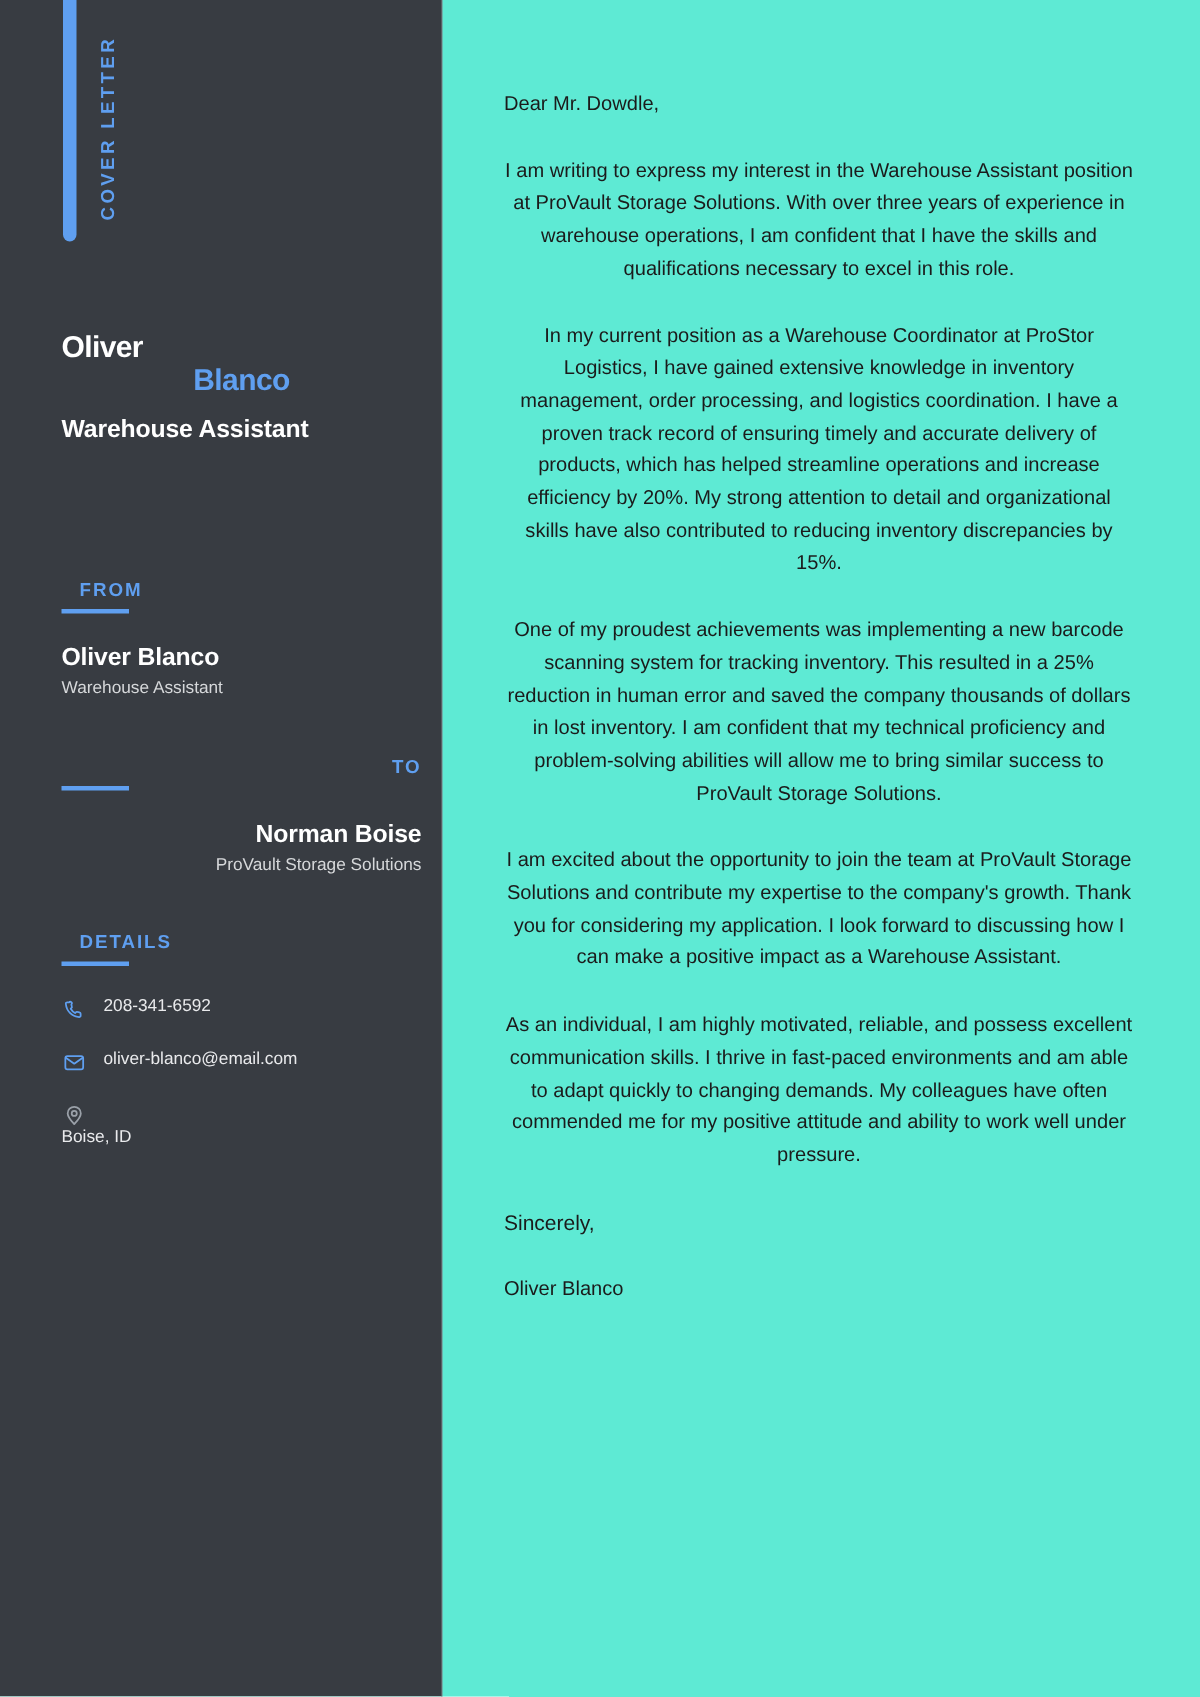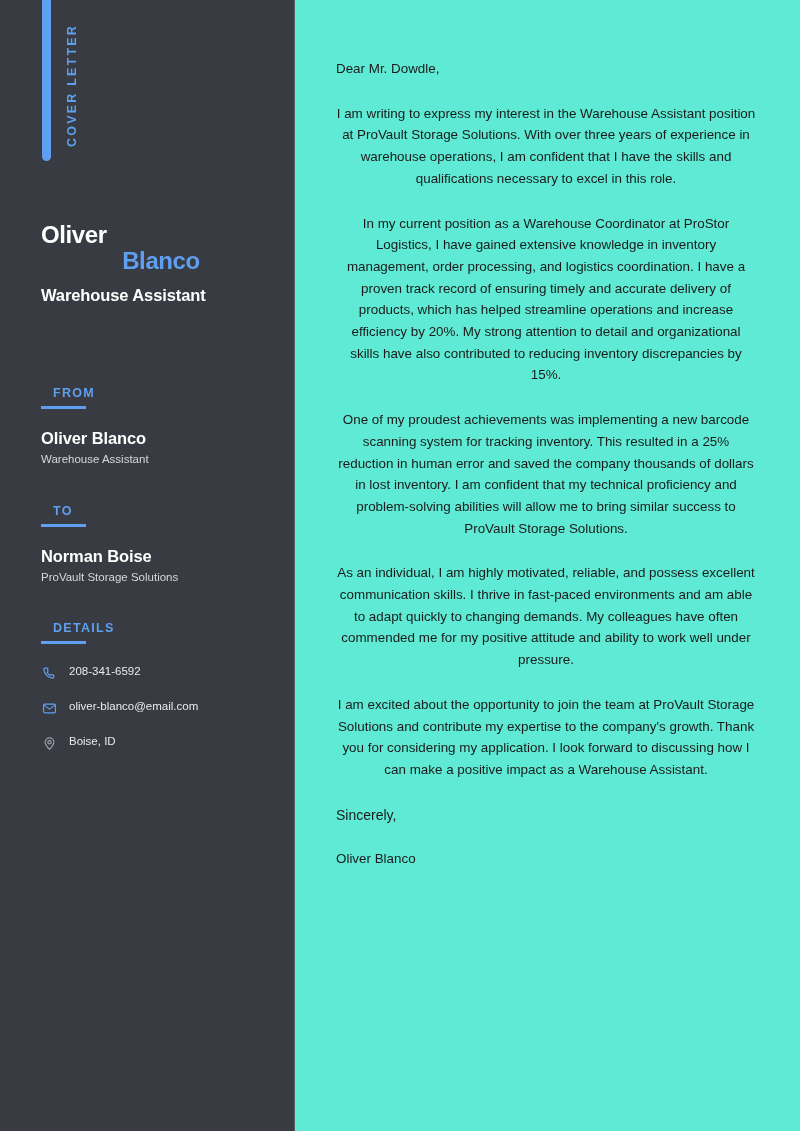--- a/index.html
+++ b/index.html
@@ -59,42 +59,42 @@
     line-height: 1;
   }
 
   .name-block {
     position: absolute;
     left: 41px;
     top: 222px;
     width: 240px;
   }
   .name-first, .name-last {
-    font-size: 24px;
+    font-size: 20px;
     font-weight: bold;
     line-height: 1.08;
     letter-spacing: -0.4px;
   }
   .name-first { color: #ffffff; }
   .name-last { color: #5f9ff0; text-align: center; }
   .job-title {
     margin-top: 12px;
     color: #ffffff;
     font-size: 16.5px;
     font-weight: bold;
     letter-spacing: -0.1px;
   }
 
   .section {
     position: absolute;
     left: 41px;
     width: 240px;
   }
   .section-from    { top: 386px; }
-  .section-to      { top: 504px; }
+  .section-to      { top: 504px; text-align: right; }
   .section-details { top: 621px; }
 
   .section-heading {
     color: #5f9ff0;
     font-size: 12.5px;
     font-weight: bold;
     letter-spacing: 1.3px;
     margin: 0;
     padding-left: 12px;
   }
@@ -123,21 +123,21 @@
   }
 
   .contact-list {
     margin-top: 21px;
   }
   .contact-row {
     display: flex;
     align-items: flex-start;
     margin-bottom: 18px;
   }
-  .contact-row:last-child { margin-bottom: 0; }
+  .contact-row:last-child { margin-bottom: 0; flex-direction: column; }
   .contact-icon {
     width: 17px;
     height: 17px;
     flex: 0 0 17px;
     margin-right: 11px;
     display: flex;
     align-items: center;
     justify-content: center;
   }
   .contact-text {
@@ -255,19 +255,19 @@
 
       </div>
     </section>
   </aside>
 
   <main class="letter">
     <p class="salutation">Dear Mr. Dowdle,</p>
     <p class="para">I am writing to express my interest in the Warehouse Assistant position at ProVault Storage Solutions. With over three years of experience in warehouse operations, I am confident that I have the skills and qualifications necessary to excel in this role.</p>
     <p class="para">In my current position as a Warehouse Coordinator at ProStor Logistics, I have gained extensive knowledge in inventory management, order processing, and logistics coordination. I have a proven track record of ensuring timely and accurate delivery of products, which has helped streamline operations and increase efficiency by 20%. My strong attention to detail and organizational skills have also contributed to reducing inventory discrepancies by 15%.</p>
     <p class="para">One of my proudest achievements was implementing a new barcode scanning system for tracking inventory. This resulted in a 25% reduction in human error and saved the company thousands of dollars in lost inventory. I am confident that my technical proficiency and problem-solving abilities will allow me to bring similar success to ProVault Storage Solutions.</p>
+    <p class="para">I am excited about the opportunity to join the team at ProVault Storage Solutions and contribute my expertise to the company's growth. Thank you for considering my application. I look forward to discussing how I can make a positive impact as a Warehouse Assistant.</p>
     <p class="para">As an individual, I am highly motivated, reliable, and possess excellent communication skills. I thrive in fast-paced environments and am able to adapt quickly to changing demands. My colleagues have often commended me for my positive attitude and ability to work well under pressure.</p>
-    <p class="para">I am excited about the opportunity to join the team at ProVault Storage Solutions and contribute my expertise to the company's growth. Thank you for considering my application. I look forward to discussing how I can make a positive impact as a Warehouse Assistant.</p>
     <p class="closing">Sincerely,</p>
     <p class="signature">Oliver Blanco</p>
   </main>
 
 </div>
 
 </body></html>

